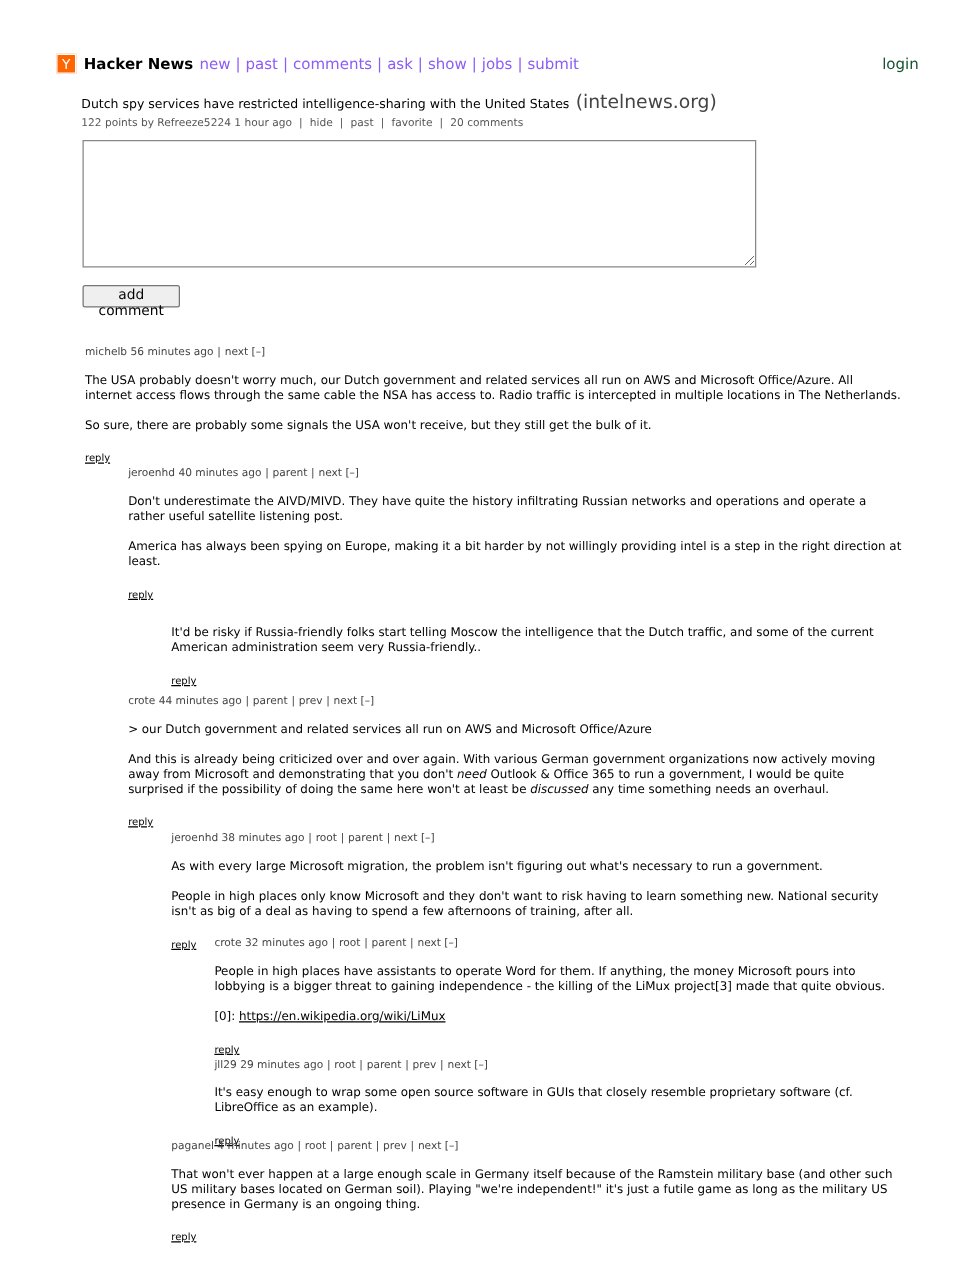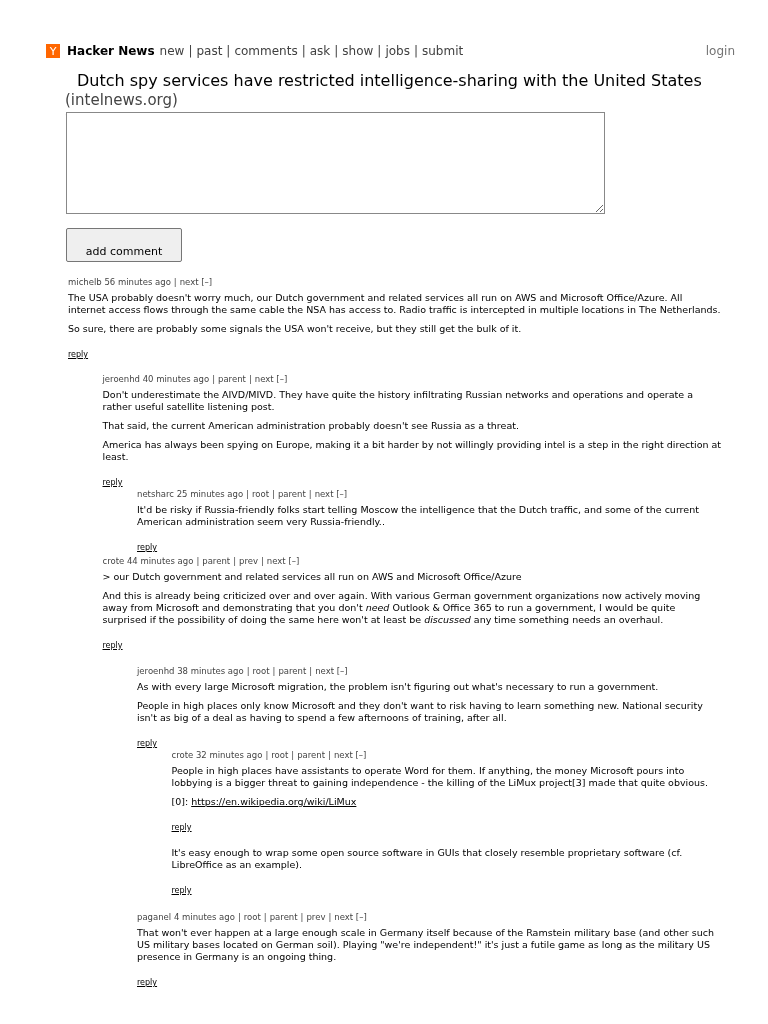--- a/index.html
+++ b/index.html
@@ -12,43 +12,43 @@
     .header {
       position: absolute; left: 45px; top: 42px; width: 690px; height: 18px;
       display: flex; align-items: center; font-size: 12px;
     }
     .logo {
       width: 16px; height: 16px; background: #ff6600; color: #fff;
       font-size: 11px; display: flex; align-items: center; justify-content: center;
       border: 1px solid #fff; box-sizing: border-box; margin-right: 6px;
     }
     .site-name { font-weight: bold; margin-right: 5px; }
-    .nav a, .nav span { color: #404040; text-decoration: none; }
+    .nav a, .nav span { color: #8b5cf6; text-decoration: none; }
     .nav .sep { margin: 0 4px; }
-    .login { margin-left: auto; color: #737373; }
+    .login { margin-left: auto; color: #14532d; }
     .story { position: absolute; left: 65px; top: 71px; width: 680px; }
-    .story-title { font-size: 16px; margin-left: 12px; }
+    .story-title { font-size: 10px; }
     .story-site { font-size: 15px; color: #444; }
     .subtext { font-size: 8.5px; color: #555; margin-top: 4px; }
     .subtext .sep { margin: 0 3px; }
     textarea {
       position: absolute; left: 66px; top: 112px; width: 539px; height: 102px;
       box-sizing: border-box; border: 1px solid #888; resize: both; font-family: "DejaVu Sans Mono", monospace;
     }
     .add-btn {
-      position: absolute; left: 66px; top: 228px; width: 116px; height: 18px;
+      position: absolute; left: 66px; top: 228px; width: 78px; height: 18px;
       font-size: 11px; background: #efefef; border: 1px solid #767676; border-radius: 2px;
-      font-family: "DejaVu Sans", sans-serif; padding: 16px; color: #000;
+      font-family: "DejaVu Sans", sans-serif; padding: 0; color: #000;
     }
     .comments { position: absolute; left: 0; top: 277px; width: 768px; }
     .comment { position: relative; }
     .comhead { font-size: 8.5px; color: #444; margin-bottom: 5px; }
     .comhead .sep { margin: 0 3px; }
     .ctext { font-size: 9.5px; line-height: 12px; color: #000; }
-    .ctext p { margin: 0 0 7px 0; }
+    .ctext p { margin: 12px 0 7px 0; }
     .reply { font-size: 8px; text-decoration: underline; color: #000; display: inline-block; margin-top: 0px; }
     .ctext a.link { color: #000; text-decoration: underline; }
   </style>
 </head>
 <body>
 
 <div class="page">
   <div class="header">
     <div class="logo">Y</div>
     <span class="site-name">Hacker News</span>
@@ -80,38 +80,37 @@
   <textarea style=""></textarea>
   <button class="add-btn">add comment</button>
 
   <div class="comments" id="comments">
       <div class="comment" style="position: absolute; left: 68px; top: 0px; width: 654px;"><div class="comhead"><a>michelb</a> <a>56 minutes ago</a><span class="sep">|</span><a>next</a> <a>[–]</a></div><div class="ctext">
           <p>The USA probably doesn't worry much, our Dutch government and related services all run on AWS and Microsoft Office/Azure. All internet access flows through the same cable the NSA has access to. Radio traffic is intercepted in multiple locations in The Netherlands.</p>
           <p>So sure, there are probably some signals the USA won't receive, but they still get the bulk of it.</p>
         </div><a class="reply">reply</a></div>
       <div class="comment" style="position: absolute; left: 102.5px; top: 97px; width: 619.5px;"><div class="comhead"><a>jeroenhd</a> <a>40 minutes ago</a><span class="sep">|</span><a>parent</a><span class="sep">|</span><a>next</a> <a>[–]</a></div><div class="ctext">
           <p>Don't underestimate the AIVD/MIVD. They have quite the history infiltrating Russian networks and operations and operate a rather useful satellite listening post.</p>
-          <p>That said, the current American administration probably doesn't see Russia as a threat.</p>
           <p>America has always been spying on Europe, making it a bit harder by not willingly providing intel is a step in the right direction at least.</p>
         </div><a class="reply">reply</a></div>
-      <div class="comment" style="position: absolute; left: 137px; top: 212px; width: 585px;"><div class="comhead"><a>netsharc</a> <a>25 minutes ago</a><span class="sep">|</span><a>root</a><span class="sep">|</span><a>parent</a><span class="sep">|</span><a>next</a> <a>[–]</a></div><div class="ctext">
+      <div class="comment" style="position: absolute; left: 137px; top: 212px; width: 585px;"><div class="ctext">
           <p>It'd be risky if Russia-friendly folks start telling Moscow the intelligence that the Dutch traffic, and some of the current American administration seem very Russia-friendly..</p>
         </div><a class="reply">reply</a></div>
       <div class="comment" style="position: absolute; left: 102.5px; top: 279px; width: 619.5px;"><div class="comhead"><a>crote</a> <a>44 minutes ago</a><span class="sep">|</span><a>parent</a><span class="sep">|</span><a>prev</a><span class="sep">|</span><a>next</a> <a>[–]</a></div><div class="ctext">
           <p>&gt; our Dutch government and related services all run on AWS and Microsoft Office/Azure</p>
           <p>And this is already being criticized over and over again. With various German government organizations now actively moving away from Microsoft and demonstrating that you don't <i>need</i> Outlook &amp; Office 365 to run a government, I would be quite surprised if the possibility of doing the same here won't at least be <i>discussed</i> any time something needs an overhaul.</p>
         </div><a class="reply">reply</a></div>
       <div class="comment" style="position: absolute; left: 137px; top: 389px; width: 585px;"><div class="comhead"><a>jeroenhd</a> <a>38 minutes ago</a><span class="sep">|</span><a>root</a><span class="sep">|</span><a>parent</a><span class="sep">|</span><a>next</a> <a>[–]</a></div><div class="ctext">
           <p>As with every large Microsoft migration, the problem isn't figuring out what's necessary to run a government.</p>
           <p>People in high places only know Microsoft and they don't want to risk having to learn something new. National security isn't as big of a deal as having to spend a few afternoons of training, after all.</p>
         </div><a class="reply">reply</a></div>
       <div class="comment" style="position: absolute; left: 171.5px; top: 473px; width: 550.5px;"><div class="comhead"><a>crote</a> <a>32 minutes ago</a><span class="sep">|</span><a>root</a><span class="sep">|</span><a>parent</a><span class="sep">|</span><a>next</a> <a>[–]</a></div><div class="ctext">
           <p>People in high places have assistants to operate Word for them. If anything, the money Microsoft pours into lobbying is a bigger threat to gaining independence - the killing of the LiMux project[3] made that quite obvious.</p>
           <p>[0]: <a class="link">https://en.wikipedia.org/wiki/LiMux</a></p>
         </div><a class="reply">reply</a></div>
-      <div class="comment" style="position: absolute; left: 171.5px; top: 570px; width: 550.5px;"><div class="ctext">
+      <div class="comment" style="position: absolute; left: 171.5px; top: 570px; width: 550.5px;"><div class="comhead"><a>jll29</a> <a>29 minutes ago</a><span class="sep">|</span><a>root</a><span class="sep">|</span><a>parent</a><span class="sep">|</span><a>prev</a><span class="sep">|</span><a>next</a> <a>[–]</a></div><div class="ctext">
           <p>It's easy enough to wrap some open source software in GUIs that closely resemble proprietary software (cf. LibreOffice as an example).</p>
         </div><a class="reply">reply</a></div>
       <div class="comment" style="position: absolute; left: 137px; top: 635px; width: 585px;"><div class="comhead"><a>paganel</a> <a>4 minutes ago</a><span class="sep">|</span><a>root</a><span class="sep">|</span><a>parent</a><span class="sep">|</span><a>prev</a><span class="sep">|</span><a>next</a> <a>[–]</a></div><div class="ctext">
           <p>That won't ever happen at a large enough scale in Germany itself because of the Ramstein military base (and other such US military bases located on German soil). Playing "we're independent!" it's just a futile game as long as the military US presence in Germany is an ongoing thing.</p>
         </div><a class="reply">reply</a></div>
     </div>
 </div>
 
 </body></html>

